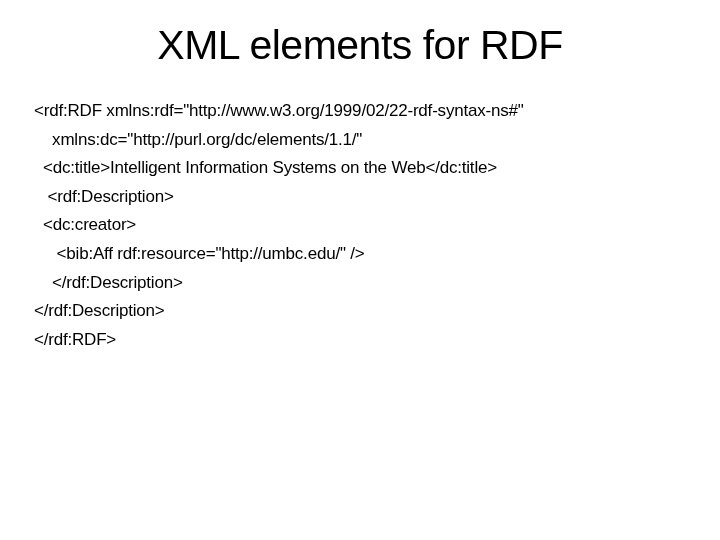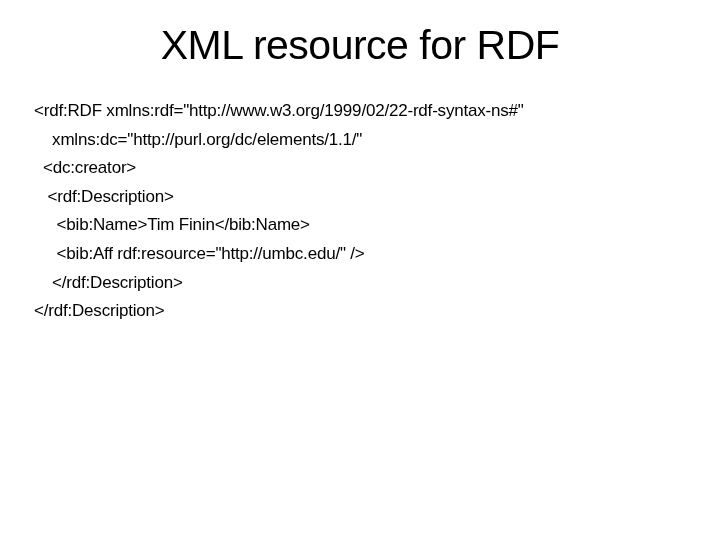--- a/index.html
+++ b/index.html
@@ -45,24 +45,25 @@
   }
   .code-line {
     white-space: pre;
     letter-spacing: -0.2px;
   }
 </style>
 </head>
 <body>
 
 <div class="slide">
-  <h1 class="title">XML resource for RDF</h1>
+  <h1 class="title">XML elements for RDF</h1>
   <div class="code">
     <div class="code-line">&lt;rdf:RDF xmlns:rdf="http://www.w3.org/1999/02/22-rdf-syntax-ns#"</div>
     <div class="code-line">    xmlns:dc="http://purl.org/dc/elements/1.1/"</div>
+    <div class="code-line">  &lt;dc:title&gt;Intelligent Information Systems on the Web&lt;/dc:title&gt;</div>
+    <div class="code-line">   &lt;rdf:Description&gt;</div>
     <div class="code-line">  &lt;dc:creator&gt;</div>
-    <div class="code-line">   &lt;rdf:Description&gt;</div>
-    <div class="code-line">     &lt;bib:Name&gt;Tim Finin&lt;/bib:Name&gt;</div>
     <div class="code-line">     &lt;bib:Aff rdf:resource="http://umbc.edu/" /&gt;</div>
     <div class="code-line">    &lt;/rdf:Description&gt;</div>
     <div class="code-line">&lt;/rdf:Description&gt;</div>
+    <div class="code-line">&lt;/rdf:RDF&gt;</div>
   </div>
 </div>
 
 </body></html>

